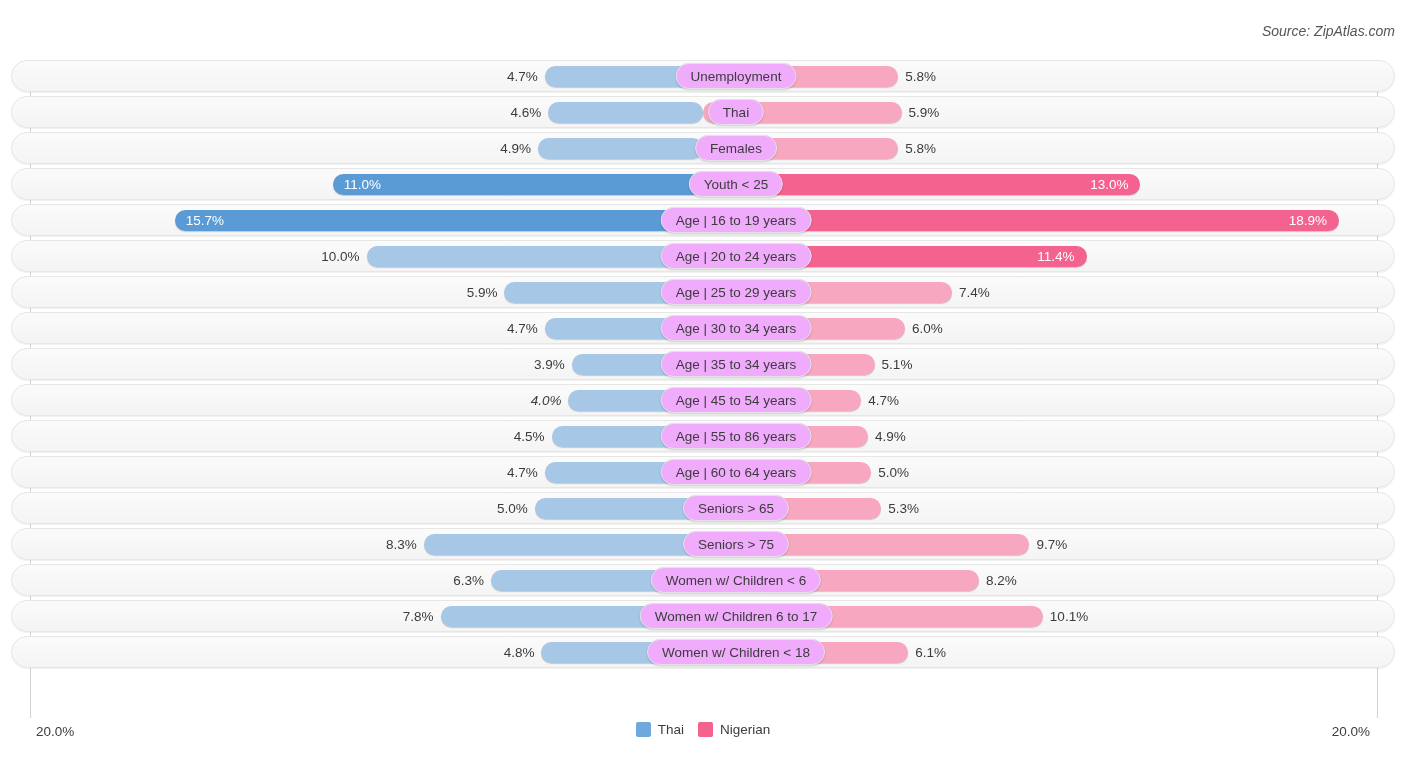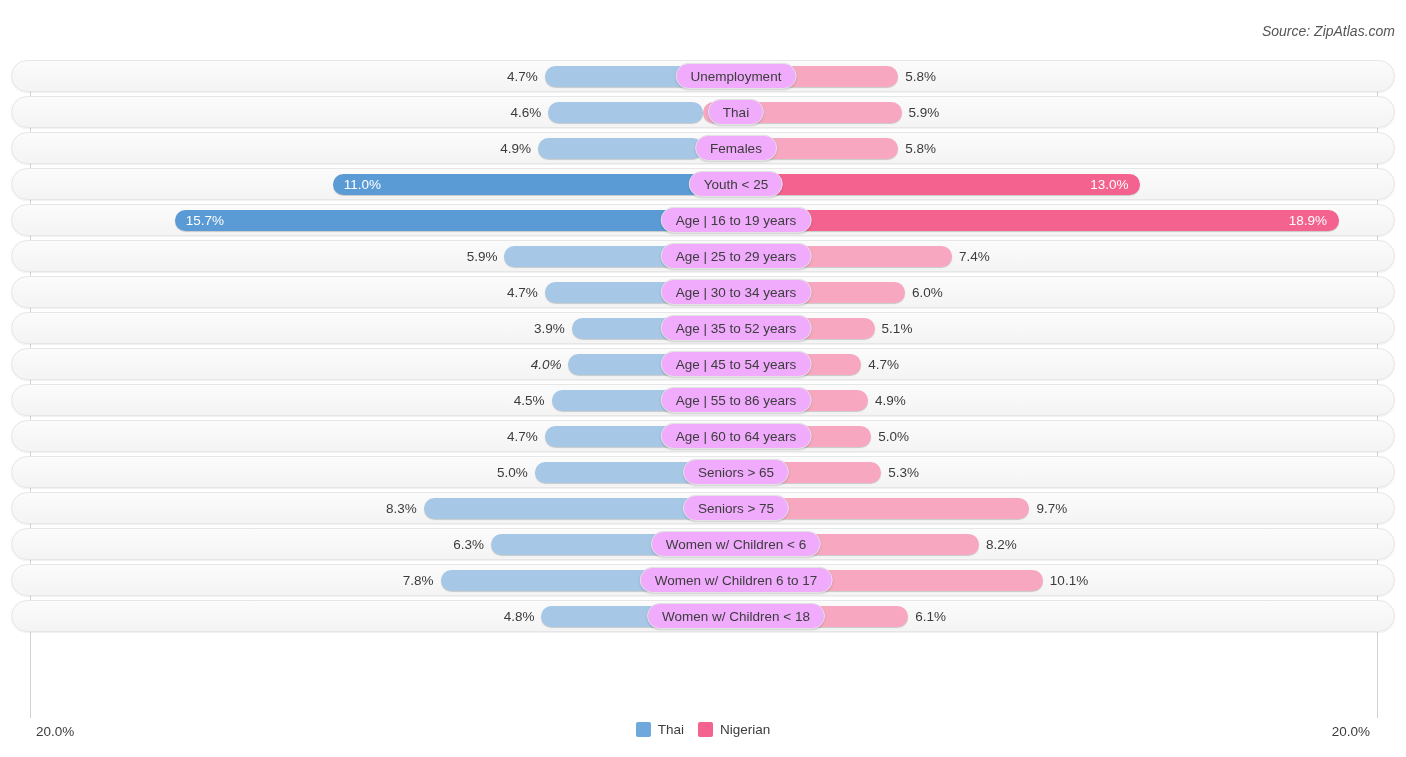--- a/index.html
+++ b/index.html
@@ -145,41 +145,49 @@
         <div class="row">
           <div class="track"></div>
           <div class="bar left" style="width: 528.305px; background: rgb(91, 155, 213);"></div>
           <div class="bar right" style="width: 635.985px; background: rgb(244, 98, 143);"></div>
           <div class="val inside" style="left: 185.695px; text-align: left;">15.7%</div>
           <div class="val inside" style="left: 1276.98px; width: 50px; text-align: right;">18.9%</div>
           <div class="pill">Age | 16 to 19 years</div>
         </div>
         <div class="row">
           <div class="track"></div>
+          <div class="bar left" style="width: 336.5px; background: rgb(167, 199, 231);"></div>
+          <div class="bar right" style="width: 383.61px; background: rgb(244, 98, 143);"></div>
+          <div class="val outside-left" style="right: 1046.5px;">10.0%</div>
+          <div class="val inside" style="left: 1024.61px; width: 50px; text-align: right;">11.4%</div>
+          <div class="pill">Age | 20 to 24 years</div>
+        </div>
+        <div class="row">
+          <div class="track"></div>
           <div class="bar left" style="width: 198.535px; background: rgb(167, 199, 231);"></div>
           <div class="bar right" style="width: 249.01px; background: rgb(247, 168, 192);"></div>
           <div class="val outside-left" style="right: 908.535px;">5.9%</div>
           <div class="val outside-right" style="left: 959.01px;">7.4%</div>
           <div class="pill">Age | 25 to 29 years</div>
         </div>
         <div class="row">
           <div class="track"></div>
           <div class="bar left" style="width: 158.155px; background: rgb(167, 199, 231);"></div>
           <div class="bar right" style="width: 201.9px; background: rgb(247, 168, 192);"></div>
           <div class="val outside-left" style="right: 868.155px;">4.7%</div>
           <div class="val outside-right" style="left: 911.9px;">6.0%</div>
           <div class="pill">Age | 30 to 34 years</div>
         </div>
         <div class="row">
           <div class="track"></div>
           <div class="bar left" style="width: 131.235px; background: rgb(167, 199, 231);"></div>
           <div class="bar right" style="width: 171.615px; background: rgb(247, 168, 192);"></div>
           <div class="val outside-left" style="right: 841.235px;">3.9%</div>
           <div class="val outside-right" style="left: 881.615px;">5.1%</div>
-          <div class="pill">Age | 35 to 52 years</div>
+          <div class="pill">Age | 35 to 34 years</div>
         </div>
         <div class="row">
           <div class="track"></div>
           <div class="bar left" style="width: 134.6px; background: rgb(167, 199, 231);"></div>
           <div class="bar right" style="width: 158.155px; background: rgb(247, 168, 192);"></div>
           <div class="val outside-left" style="right: 844.6px; font-style: italic;">4.0%</div>
           <div class="val outside-right" style="left: 868.155px;">4.7%</div>
           <div class="pill">Age | 45 to 54 years</div>
         </div>
         <div class="row">

